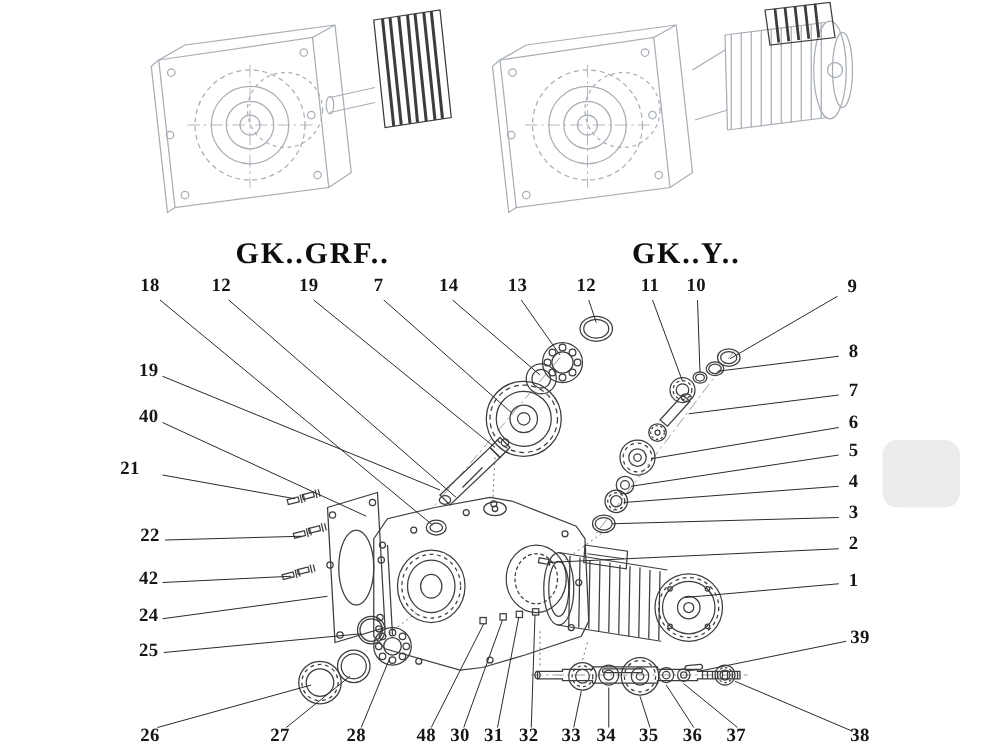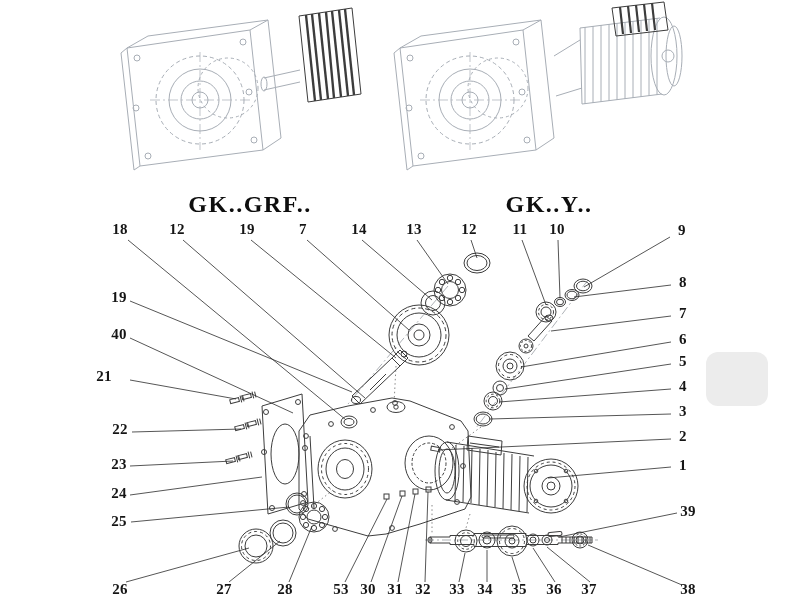--- a/index.html
+++ b/index.html
@@ -386,27 +386,27 @@
 <span class="callout" style="left:414px;top:229px">13</span>
 <span class="callout" style="left:359px;top:229px">14</span>
 <span class="callout" style="left:303px;top:229px">7</span>
 <span class="callout" style="left:247px;top:229px">19</span>
 <span class="callout" style="left:177px;top:229px">12</span>
 <span class="callout" style="left:120px;top:229px">18</span>
 <span class="callout" style="left:119px;top:297px">19</span>
 <span class="callout" style="left:119px;top:334px">40</span>
 <span class="callout" style="left:104px;top:376px">21</span>
 <span class="callout" style="left:120px;top:429px">22</span>
-<span class="callout" style="left:119px;top:464px">23</span>
+<span class="callout" style="left:119px;top:464px">42</span>
 <span class="callout" style="left:119px;top:493px">24</span>
 <span class="callout" style="left:119px;top:521px">25</span>
 <span class="callout" style="left:120px;top:589px">26</span>
 <span class="callout" style="left:224px;top:589px">27</span>
 <span class="callout" style="left:285px;top:589px">28</span>
-<span class="callout" style="left:341px;top:589px">53</span>
+<span class="callout" style="left:341px;top:589px">48</span>
 <span class="callout" style="left:368px;top:589px">30</span>
 <span class="callout" style="left:395px;top:589px">31</span>
 <span class="callout" style="left:423px;top:589px">32</span>
 <span class="callout" style="left:457px;top:589px">33</span>
 <span class="callout" style="left:485px;top:589px">34</span>
 <span class="callout" style="left:519px;top:589px">35</span>
 <span class="callout" style="left:554px;top:589px">36</span>
 <span class="callout" style="left:589px;top:589px">37</span>
 <span class="callout" style="left:688px;top:589px">38</span>
 <span class="callout" style="left:688px;top:511px">39</span>

